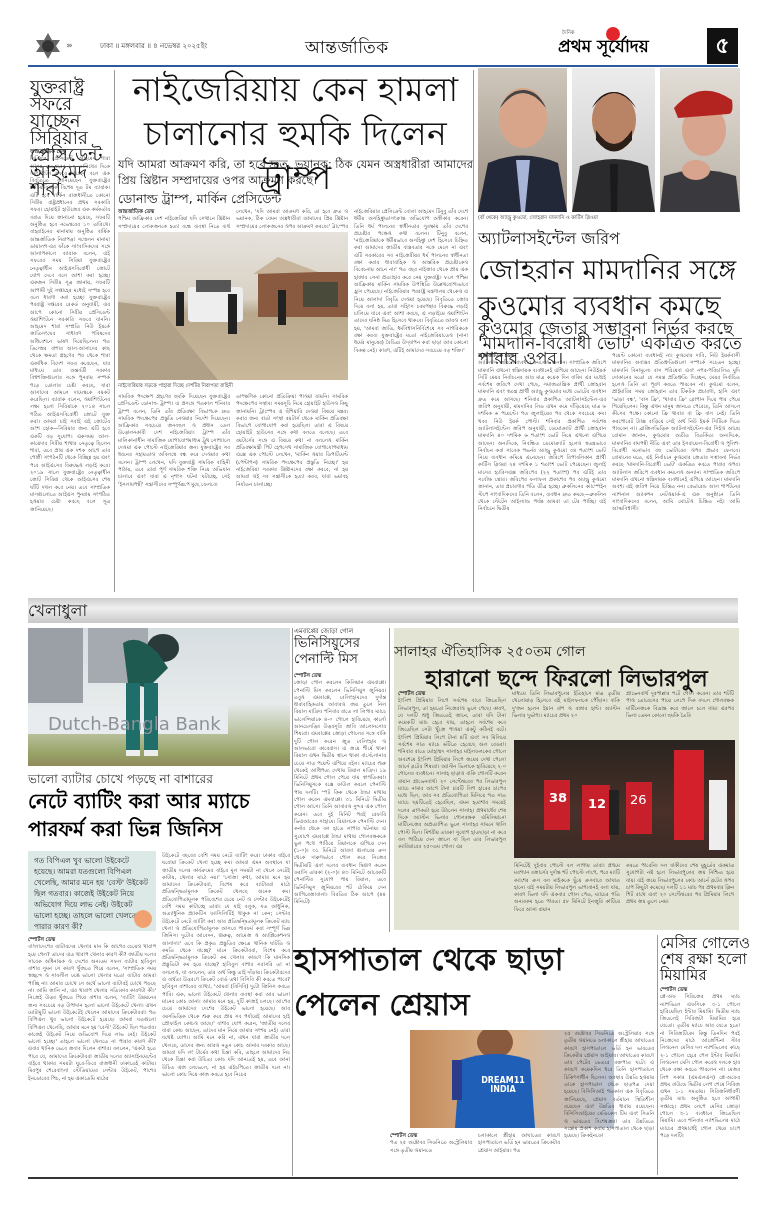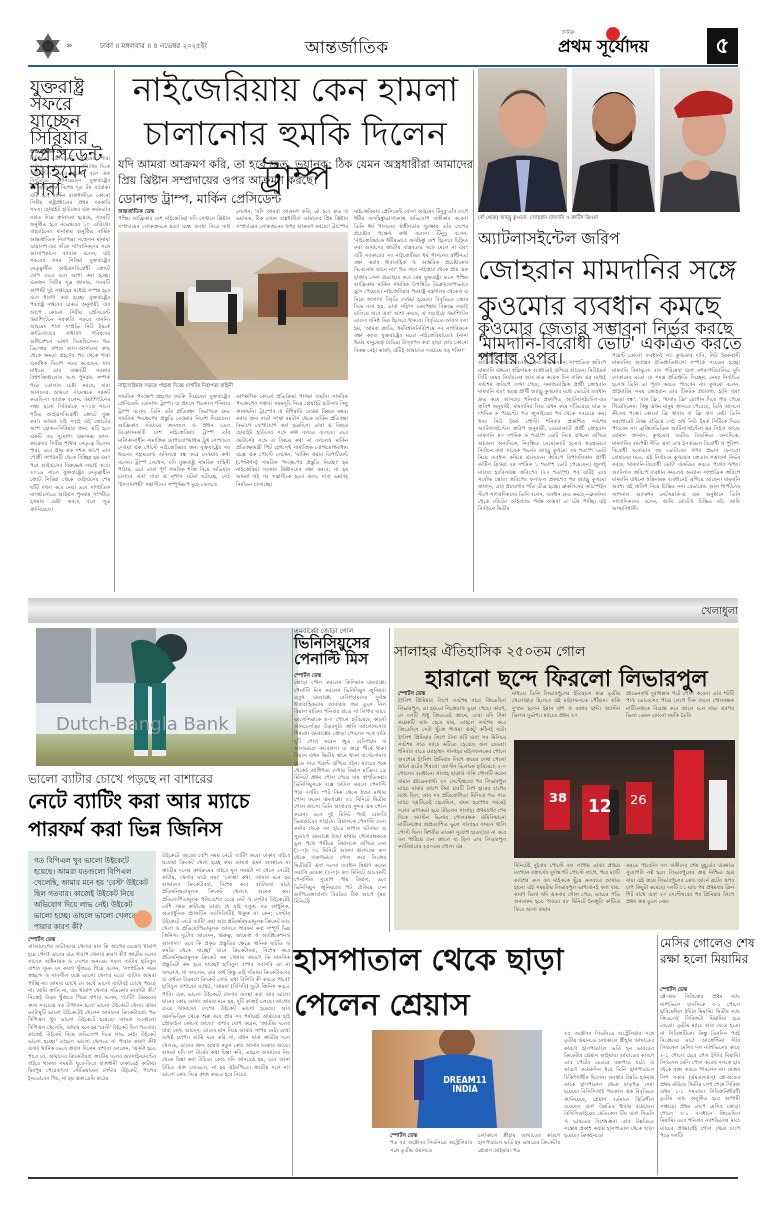--- a/index.html
+++ b/index.html
@@ -22,32 +22,32 @@
   .side-head{left:30px;top:70px;width:82px;font-size:18px;line-height:17px;color:#111;margin-top:8px;}
   .main-head{left:118px;top:68px;width:355px;font-size:33px;line-height:44px;color:#111;letter-spacing:0.3px;text-align:center;}
   .main-deck{left:118px;top:157px;width:355px;font-size:11.3px;line-height:16px;color:#111;}
   .main-quote{left:118px;top:189px;width:355px;font-size:12.5px;color:#111;}
   .photo{background:#888;overflow:hidden;}
   .caption{font-size:5px;color:#333;}
   .right-kicker{left:478px;top:226px;width:285px;font-size:16px;color:#111;}
   .right-head{left:478px;top:252px;width:285px;font-size:27px;line-height:36px;color:#111;}
   .right-deck{left:478px;top:321px;width:285px;font-size:17px;line-height:15px;color:#111;}
   
-  .sports-band{left:28px;top:598px;width:710px;height:25px;background:linear-gradient(#ccc,#f0f0f0 40%,#c8c8c8);text-align:right;font-size:10px;line-height:25px;color:#111;}
+  .sports-band{left:28px;top:598px;width:710px;height:25px;background:linear-gradient(#ccc,#f0f0f0 40%,#c8c8c8);text-align:left;font-size:16px;line-height:25px;color:#111;}
   .cricket-kicker{left:28px;top:770px;width:260px;font-size:12px;color:#333;}
   .cricket-head{left:28px;top:787px;width:262px;font-size:20px;line-height:28px;color:#000000;font-weight:bold;}
   .quote-box{left:28px;top:851px;width:128px;height:80px;background:#dde9e6;font-size:7.3px;line-height:11px;color:#222;padding:4px 6px;box-sizing:border-box;}
   .quote-dot{left:134px;top:910px;width:18px;height:18px;border-radius:50%;background:#f1a070;}
   .mini-head-kicker{left:294px;top:626px;width:90px;font-size:6.5px;color:#222;}
-  .mini-head{left:294px;top:635px;width:92px;font-size:15px;line-height:16px;color:#111;font-weight:bold;}
+  .mini-head{left:294px;top:635px;width:92px;font-size:13px;line-height:16px;color:#111;}
   .lfc-box{left:394px;top:628px;width:345px;height:302px;background:#e4e4d4;}
   .lfc-kicker{left:394px;top:640px;width:345px;text-align:left;font-size:14px;color:#111;}
   .lfc-head{left:394px;top:661px;width:345px;text-align:center;font-size:22px;font-weight:bold;color:#111;}
   .shreyas-head{left:294px;top:937px;width:360px;font-size:30px;line-height:45px;color:#111;font-weight:bold;}
-  .messi-head{left:660px;top:935px;width:105px;font-size:12px;line-height:16px;color:#111;}
+  .messi-head{left:660px;top:935px;width:105px;font-size:15px;line-height:16px;color:#111;}
   .bottom-rule{left:28px;top:1177px;width:710px;height:2px;background:#333;}
 </style>
 </head>
 <body>
 
 <div class="abs logo-emblem">
   <svg width="30" height="28" viewBox="0 0 30 28">
     <polygon points="15,1 19,8 27,8 23,14 27,20 19,20 15,27 11,20 3,20 7,14 3,8 11,8" fill="#666"></polygon>
     <circle cx="15" cy="14" r="6" fill="#333"></circle>
   </svg>
@@ -130,21 +130,21 @@
 <div class="abs right-head">জোহরান মামদানির সঙ্গে কুওমোর ব্যবধান কমছে</div>
 <div class="abs right-deck">কুওমোর জেতার সম্ভাবনা নির্ভর করছে 'মামদানি-বিরোধী ভোট' একত্রিত করতে পারার ওপর।</div>
 <div class="abs body-text" style="left:478px;top:352px;width:128px;height:240px;">
   <p><span class="desk">আন্তর্জাতিক ডেস্ক</span></p>
   <p>অ্যাটলাস জরিপে ব্যবধান কমলেও অন্যান্য সাম্প্রতিক জরিপে মামদানি এখনো স্বস্তিদায়ক ব্যবধানেই এগিয়ে আছেন। নিউইয়র্ক সিটি মেয়র নির্বাচনের আর মাত্র কয়েক দিন বাকি। এর মধ্যেই সর্বশেষ জরিপে দেখা গেছে, সমাজতান্ত্রিক প্রার্থী জোহরান মামদানি এবং স্বতন্ত্র প্রার্থী অ্যান্ড্রু কুওমোর মধ্যে ভোটের ব্যবধান দ্রুত কমে আসছে। শনিবার প্রকাশিত অ্যাটলাসইন্টেল-এর জরিপ অনুযায়ী, মামদানির লিড এখন কমে দাঁড়িয়েছে মাত্র ৬ দশমিক ৬ পয়েন্টে। গত জুলাইয়ের পর থেকে সবচেয়ে কম। খবর নিউ ইয়র্ক পোস্ট। শনিবার প্রকাশিত সর্বশেষ অ্যাটলাসইন্টেল জরিপ অনুযায়ী, ডেমোক্র্যাট প্রার্থী জোহরান মামদানি ৪০ দশমিক ৬ শতাংশ ভোট নিয়ে এখনো এগিয়ে আছেন। অন্যদিকে, নিবন্ধিত ডেমোক্র্যাট হলেও স্বতন্ত্রভাবে নির্বাচন করা সাবেক গভর্নর অ্যান্ড্রু কুওমো ৩৪ শতাংশ ভোট নিয়ে ব্যবধান কমিয়ে এনেছেন। জরিপে রিপাবলিকান প্রার্থী কার্টিস স্লিওয়া ২৪ দশমিক ১ শতাংশ ভোট পেয়েছেন। জুলাই মাসের হ্যারিসএক্স জরিপের (২২ শতাংশ) পর এটিই তার সর্বোচ্চ স্কোর। জরিপের ফলাফল প্রকাশের পর অ্যান্ড্রু কুওমো জানান, তার প্রচারণার গতি তীব্র হচ্ছে। ব্রুকলিনের ক্যাম্পেইন স্টপে সাংবাদিকদের তিনি বলেন, ব্যবধান দ্রুত কমছে—ব্রুকলিন থেকে স্টেটেন আইল্যান্ড পর্যন্ত আমরা তা টের পাচ্ছি। এই নির্বাচনে দ্বিতীয়</p>
 </div>
 <div class="abs body-text" style="left:612px;top:352px;width:128px;height:240px;">পয়েন্ট কোনো ব্যবধানই না। কুওমোর দাবি, নিউ ইয়র্কবাসী মামদানির অবাস্তব প্রতিশ্রুতিগুলো সম্পর্কে সচেতন হচ্ছে। মামদানি বিনামূল্যে বাস পরিষেবা এবং নগর-পরিচালিত মুদি দোকানের মতো যে সমস্ত প্রতিশ্রুতি দিচ্ছেন, মেয়র নির্বাচিত হলেও তিনি তা পূরণ করতে পারবেন না। কুওমো বলেন, প্রাইমারির সময় জোহরান তার টিকটক প্রচারণা, হাসি এবং 'ভাড়া বন্ধ', 'বাস ফ্রি', 'খাবার ফ্রি' স্লোগান দিয়ে পার পেয়ে গিয়েছিলেন। কিন্তু এখন মানুষ জানতে পেরেছে, তিনি আসলে কীসের পক্ষে। কোনো ফ্রি খাবার বা ফ্রি বাস নেই। তিনি করপোরেট ট্যাক্স বাড়িয়ে সেই অর্থ নিউ ইয়র্ক সিটিকে দিতে পারবেন না। ব্রাজিলভিত্তিক অ্যাটলাসইন্টেল-এর সিইও আন্দ্রে রোমান জানান, কুওমোর অতীত বিতর্কিত। অন্যদিকে, মামদানির বামপন্থী নীতি এবং তার ইসরায়েল-বিরোধী ও পুলিশ-বিরোধী মনোভাব বহু ভোটারের ওপর প্রভাব ফেলবে। রোমানের মতে, এই নির্বাচনে কুওমোর জেতার সম্ভাবনা নির্ভর করছে 'মামদানি-বিরোধী ভোট' একত্রিত করতে পারার ওপর। অ্যাটলাস জরিপে ব্যবধান কমলেও অন্যান্য সাম্প্রতিক জরিপে মামদানি এখনো স্বস্তিদায়ক ব্যবধানেই এগিয়ে আছেন। মামদানি অবশ্য এই জরিপ নিয়ে চিন্তিত নন। রেভারেন্ড আল শার্পটনের ন্যাশনাল অ্যাকশন নেটওয়ার্ক-এ এক অনুষ্ঠানে তিনি সাংবাদিকদের বলেন, আমি মোটেও চিন্তিত নই। আমি আত্মবিশ্বাসী।</div>
 
 <div class="abs sports-band">খেলাধুলা</div>
 
-<div class="abs photo" style="left:36px;top:628px;width:262px;height:138px;background:linear-gradient(#d6dde0 0%,#e7ebec 55%,#9aa56a 90%,#8f8a5c 100%);">
+<div class="abs photo" style="left:28px;top:628px;width:262px;height:138px;background:linear-gradient(#d6dde0 0%,#e7ebec 55%,#9aa56a 90%,#8f8a5c 100%);">
   <svg width="262" height="138" viewBox="0 0 262 138">
     <rect x="0" y="0" width="55" height="75" fill="#9ba0a6"></rect>
     <rect x="60" y="0" width="60" height="55" fill="#a5aab0"></rect>
     <rect x="0" y="78" width="200" height="28" fill="#e9ecef"></rect>
     <ellipse cx="135" cy="20" rx="16" ry="14" fill="#2a3a3a"></ellipse>
     <path d="M95 15 Q110 5 130 25 L140 40 L120 60 L100 55Z" fill="#1f5a50"></path>
     <rect x="98" y="55" width="14" height="70" fill="#1f6e6a"></rect>
     <rect x="116" y="55" width="14" height="70" fill="#1f6e6a"></rect>
     <rect x="98" y="122" width="14" height="6" fill="#eee"></rect>
     <rect x="116" y="122" width="14" height="6" fill="#eee"></rect>
@@ -183,28 +183,28 @@
 <div class="abs photo" style="left:514px;top:740px;width:221px;height:118px;background:linear-gradient(#2a2420,#4a3028 60%,#3a2a26);">
   <svg width="220" height="118" viewBox="0 0 220 118">
     <rect x="30" y="40" width="26" height="50" fill="#c8202a"></rect>
     <rect x="68" y="45" width="28" height="55" fill="#c8202a"></rect>
     <rect x="112" y="42" width="26" height="52" fill="#c8202a"></rect>
     <rect x="95" y="50" width="10" height="45" fill="#222"></rect>
     <rect x="160" y="10" width="30" height="90" fill="#d3202b"></rect>
     <rect x="195" y="40" width="18" height="70" fill="#eee"></rect>
   </svg>
   <div style="position:absolute;left:35px;top:50px;font-size:13px;color:#fff;font-weight:bold;">38</div>
-  <div style="position:absolute;left:74px;top:56px;font-size:17px;color:#fff;font-weight:bold;">12</div>
+  <div style="position:absolute;left:74px;top:56px;font-size:13px;color:#fff;font-weight:bold;">12</div>
   <div style="position:absolute;left:116px;top:52px;font-size:13px;color:#fff;font-weight:normal;">26</div>
 </div>
 <div class="abs body-text" style="left:514px;top:862px;width:106px;height:64px;">মিনিটেই দুইবার পোস্টে বল লাগায় তারা। প্রথমে মরগ্যান রজার্সের দুর্দান্ত শট পোস্টে লাগে, পরে ম্যাটি ক্যাশের ক্রস বল মাইককে ছুঁয়ে ক্রসবারে আঘাত হানে। এই সময়টায় লিভারপুল ভাগ্যবানই বলা যায়, কারণ ভিলা যদি একবার গোল পেত, ম্যাচের গতি অন্যরকম হতে পারত। ৫৮ মিনিটে ইনজুরি কাটিয়ে ফিরে আসা রায়ান</div>
 <div class="abs body-text" style="left:626px;top:862px;width:108px;height:64px;">করতে পারেনি। দল বাকীদের শেষ মুহূর্তের একমাত্র সুযোগটা নষ্ট হলে লিভারপুলের জয় নিশ্চিত হয়ে যায়। এই জয়ে লিভারপুলের কোচ আর্নে স্লটের ওপর চাপ কিছুটা কমেছে। দলটি ১১ ম্যাচ পর প্রথমবার ক্লিন শিট রাখে এবং ২০ সেপ্টেম্বরের পর প্রিমিয়ার লিগে প্রথম জয় তুলে নেয়।</div>
 
 <div class="abs shreyas-head">হাসপাতাল থেকে ছাড়া পেলেন শ্রেয়াস</div>
-<div class="abs photo" style="left:372px;top:1030px;width:170px;height:98px;background:linear-gradient(90deg,#c28a5a,#dcb58e 50%,#b7c2d2);">
+<div class="abs photo" style="left:410px;top:1030px;width:204px;height:98px;background:linear-gradient(90deg,#c28a5a,#dcb58e 50%,#b7c2d2);">
   <svg width="170" height="98" viewBox="0 0 170 98">
     <ellipse cx="85" cy="12" rx="18" ry="16" fill="#8a5a3e"></ellipse>
     <path d="M45 98 L50 30 Q85 18 120 30 L125 98Z" fill="#1f5fb8"></path>
     <rect x="42" y="30" width="10" height="40" fill="#2a3c8a"></rect>
   </svg>
   <div style="position:absolute;left:68px;top:46px;font-size:8px;color:#fff;font-weight:bold;width:50px;text-align:center;line-height:9px;">DREAM11 INDIA</div>
 </div>
 <div class="abs body-text" style="left:564px;top:1030px;width:90px;height:130px;">২৫ অক্টোবর সিডনিতে অস্ট্রেলিয়ার সঙ্গে তৃতীয় ওয়ানডে চলাকালে প্লীহায় আঘাতের কারণে হাসপাতালে ভর্তি হন ভারতের ক্রিকেটার শ্রেয়াস আইয়ার। আঘাতের কারণে তার পেটের ভেতরে রক্তপাত ঘটে। এ কারণে কয়েকদিন ধরে তিনি হাসপাতালে চিকিৎসাধীন ছিলেন। অবস্থার উন্নতি হওয়ায় তাকে হাসপাতাল থেকে ছাড়পত্র দেয়া হয়েছে। বিসিসিআই গতকাল এক বিবৃতিতে জানিয়েছে, শ্রেয়াস বর্তমানে স্থিতিশীল রয়েছেন এবং উন্নতির ধারায় রয়েছেন। বিসিসিআইয়ের মেডিকেল টিম এবং সিডনি ও ভারতের বিশেষজ্ঞরা তার উন্নতিতে সন্তোষ প্রকাশ করায় হাসপাতাল থেকে ছাড়া হয়েছে। ক্রিকইনফো</div>
 <div class="abs body-text" style="left:390px;top:1132px;width:82px;height:42px;">
   <p><span class="desk">স্পোর্টস ডেস্ক</span></p>

